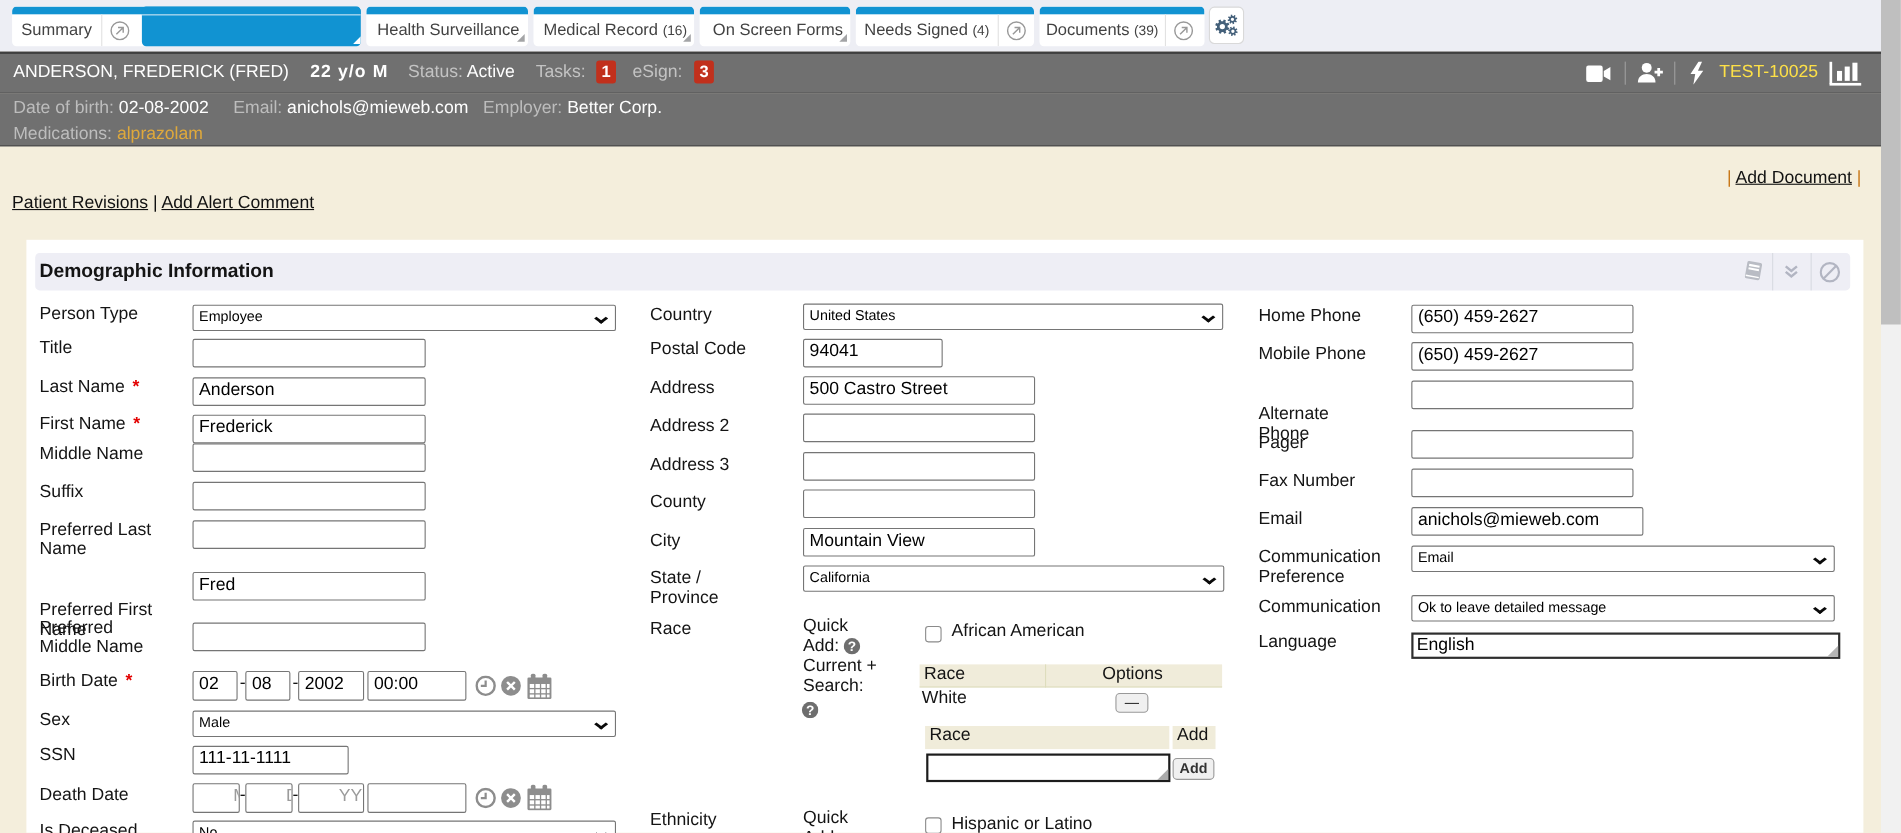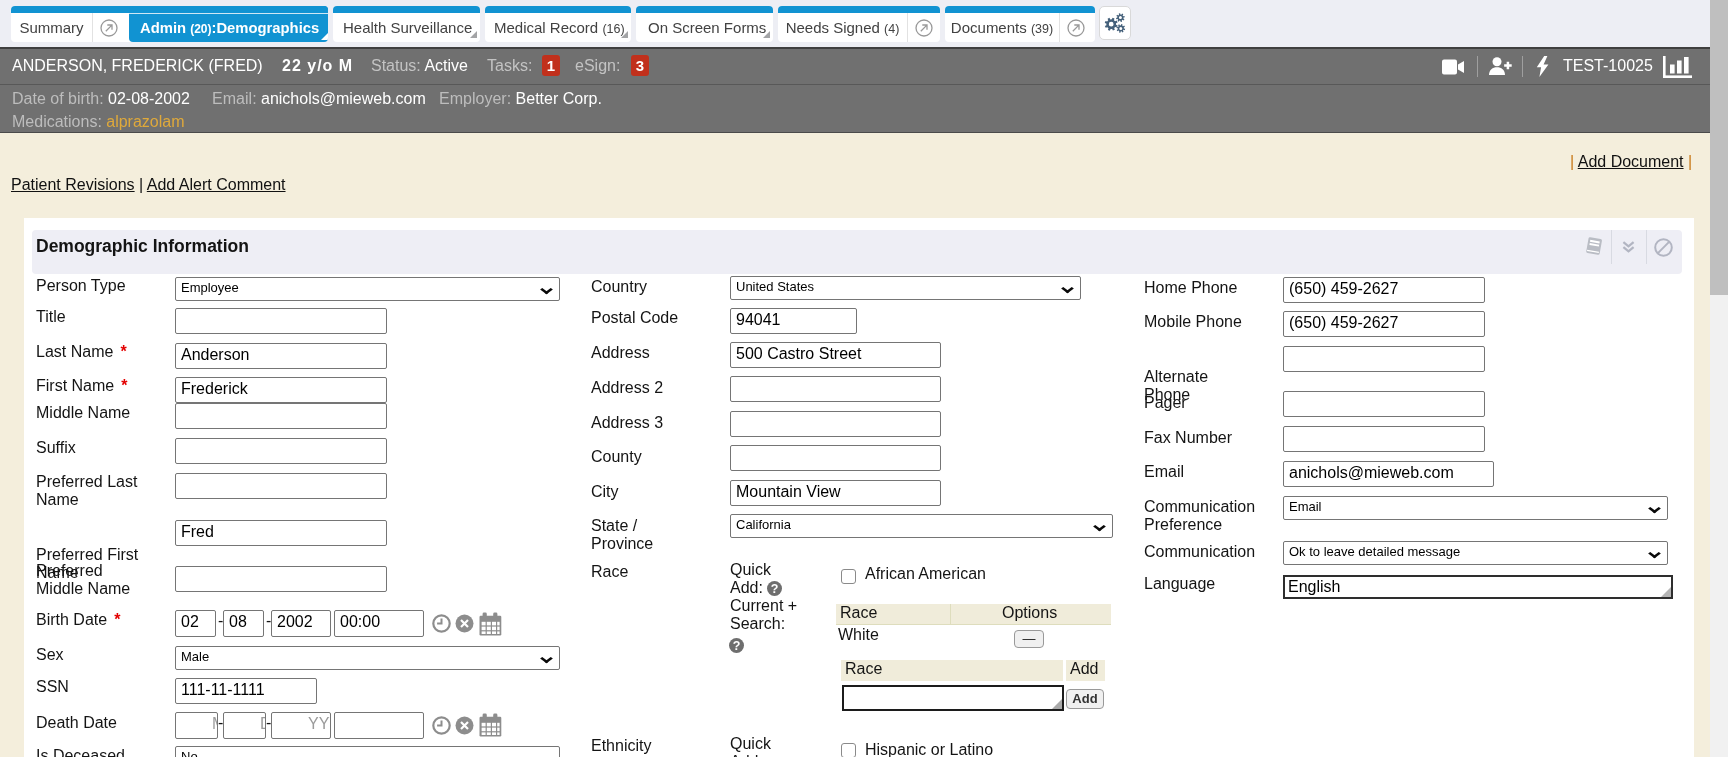--- a/index.html
+++ b/index.html
@@ -41,23 +41,20 @@
             <circle cx="9" cy="9" r="8" fill="none" stroke="#999" stroke-width="1.3"></circle>
             <path d="M5.8 12.2 L11.6 6.4 M7.3 6 h4.7 v4.7" fill="none" stroke="#999" stroke-width="1.3"></path>
           </svg>
         </div>
     </div>
   </div>
 
   <div class="tab" style="left:129px;width:199px;background:#1193d2;">
     <div class="cap"></div>
     <div style="height:1px;background:#cfe7f4;"></div>
-    <div class="body" style="color:#fff;font-weight:bold;height:28px;">
-      <div style="padding-left:11px;font-size:14.8px;">Admin <span style="font-size:12px;">(20)</span>:Demographics</div>
-    </div>
     <div class="fold" style="border-bottom-color:#fff;bottom:2px;right:0;"></div>
   </div>
 
   <div class="tab" style="left:333px;width:147px;">
     <div class="cap"></div>
     <div class="body">
         <div style="padding-left:10px;">Health Surveillance</div>
       </div>
     <div class="fold"></div>
   </div>
@@ -130,42 +127,42 @@
       <g fill="#fff">
         <circle cx="9" cy="4.7" r="4.5"></circle>
         <path d="M1 18 c0-5.2 3.6-7.8 8-7.8 s8 2.6 8 7.8 z"></path>
         <path d="M19 8 h3.4 v3.4 h3.4 v3.4 h-3.4 v3.4 h-3.4 v-3.4 h-3.4 v-3.4 h3.4 z" transform="translate(4.6,-1.2) scale(0.74)"></path>
       </g>
     </svg>
   <div class="abs" style="left:1522px;top:7px;width:1px;height:21px;background:#9f9f9f;"></div>
   <svg class="abs" style="left:1536px;top:7px;" width="13" height="21" viewBox="0 0 13 21">
       <path fill="#fff" d="M8.2 0 L0.8 11.3 h4.3 L3.4 21 L12.4 8.4 h-4.8 L11.4 0 z"></path>
     </svg>
-  <div class="abs" style="left:1563px;top:8px;font-size:16px;color:#ffffff;">TEST-10025</div>
+  <div class="abs" style="left:1563px;top:8px;font-size:16px;color:#fde047;">TEST-10025</div>
   <svg class="abs" style="left:1663px;top:7px;" width="30" height="22" viewBox="0 0 30 22">
       <g fill="#fff">
         <rect x="0" y="0" width="2.6" height="20"></rect>
         <rect x="0" y="19.4" width="29" height="2.6"></rect>
         <rect x="7" y="8.5" width="4.6" height="9"></rect>
         <rect x="14" y="4.5" width="4.6" height="13"></rect>
         <rect x="21" y="1" width="4.6" height="16.5"></rect>
       </g>
     </svg>
 </div>
 
 <div class="abs" style="left:0;top:85px;width:1710px;height:48px;background:#707070;border-bottom:1px solid #4a4a4a;">
   <div class="abs" style="left:12px;top:5px;font-size:16px;color:#bdbdbd;">Date of birth: <span style="color:#fff;">02-08-2002</span>&nbsp;&nbsp;&nbsp;&nbsp; Email: <span style="color:#fff;">anichols@mieweb.com</span>&nbsp;&nbsp; Employer: <span style="color:#fff;">Better Corp.</span></div>
   <div class="abs" style="left:12px;top:28px;font-size:16px;color:#bdbdbd;">Medications: <span style="color:#dfa93b;">alprazolam</span></div>
 </div>
 
 <div class="abs" style="left:1570px;top:153px;font-size:16px;color:#c87818;">| <span style="color:#111;text-decoration:underline;">Add Document</span> |</div>
 <div class="abs" style="left:11px;top:176px;font-size:16px;color:#111;"><span style="text-decoration:underline;">Patient Revisions</span> | <span style="text-decoration:underline;">Add Alert Comment</span></div>
 
 <div class="abs" style="left:24px;top:218px;width:1670px;height:539px;background:#fff;"></div>
-<div class="abs" style="left:32px;top:230px;width:1650px;height:44px;background:#eeeef5;border-radius:4px;">
+<div class="abs" style="left:32px;top:230px;width:1650px;height:34px;background:#eeeef5;border-radius:4px;">
   <div class="abs" style="left:4px;top:6px;font-size:17.5px;font-weight:bold;color:#141414;">Demographic Information</div>
 
   <svg class="abs" style="left:1552px;top:7px;" width="20" height="19" viewBox="0 0 20 19">
       <g transform="rotate(10 10 9.5)">
         <rect x="3.2" y="1" width="13.6" height="16" rx="1.6" fill="#b9bcc4"></rect>
         <rect x="5.2" y="3.6" width="9.6" height="1.9" fill="#fff"></rect>
         <rect x="5.2" y="6.8" width="9.6" height="1.9" fill="#fff"></rect>
         <rect x="3.8" y="13.8" width="12" height="1.3" fill="#fff"></rect>
       </g>
     </svg>
@@ -286,21 +283,21 @@
         <rect x="18.2" y="19.4" width="2.4" height="2.6"></rect>
       </g>
     </svg>
 
   <div class="lb" style="left:36px;top:747px;">Is Deceased</div>
   <div class="sel" style="left:175px;top:746px;width:385px;">No<span class="chev"></span></div>
 </div>
 
 <div id="col-mid">
   <div class="lb" style="left:591px;top:278px;">Country</div>
-  <div class="sel" style="left:730px;top:276px;width:351px;">United States<span class="chev"></span></div>
+  <div class="sel" style="left:730px;top:276px;width:382px;">United States<span class="chev"></span></div>
 
   <div class="lb" style="left:591px;top:309px;">Postal Code</div>
   <div class="inp" style="left:730px;top:308px;width:127px;">94041</div>
 
   <div class="lb" style="left:591px;top:344px;">Address</div>
   <div class="inp" style="left:730px;top:342px;width:211px;">500 Castro Street</div>
 
   <div class="lb" style="left:591px;top:379px;">Address 2</div>
   <div class="inp" style="left:730px;top:376px;width:211px;"></div>
 

